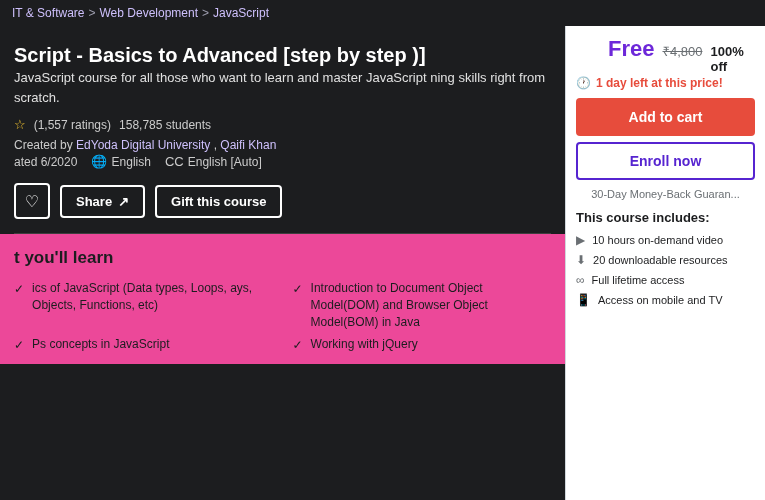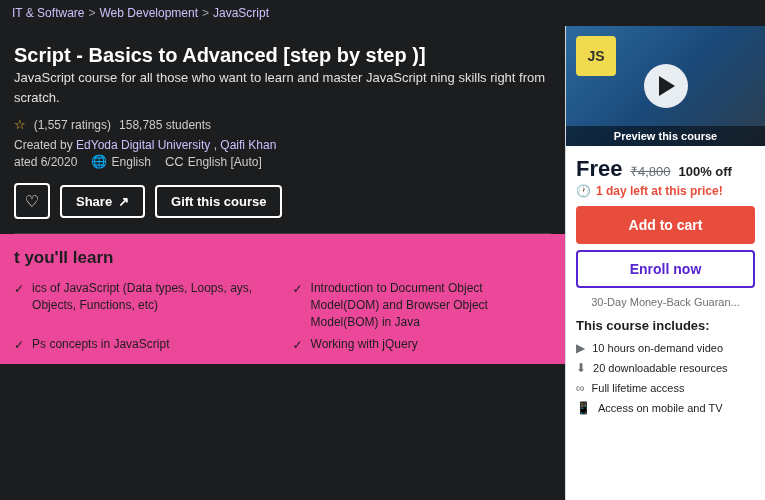--- a/index.html
+++ b/index.html
@@ -240,21 +240,22 @@
     }
     .price-row {
       display: flex;
       align-items: baseline;
       gap: 8px;
       margin-bottom: 2px;
     }
     .price-free {
       font-size: 22px;
       font-weight: 700;
-      color: #0f172a;
+      color: #6d28d9;
+      margin-left: 32px;
     }
     .price-original {
       font-size: 13px;
       color: #6a6f73;
       text-decoration: line-through;
     }
     .price-discount {
       font-size: 13px;
       color: #1c1d1f;
       font-weight: 600;
@@ -406,29 +407,20 @@
         <div class="learn-item">
           <span class="check-icon">✓</span>
           <span>Working with jQuery</span>
         </div>
       </div>
     </div>
   </div>
 
   <div class="right-panel">
 
-    <div class="preview-thumb">
-      <div class="js-badge">
-        <span>JS</span>
-      </div>
-      <div class="play-btn">
-        <div class="play-triangle"></div>
-      </div>
-      <div class="preview-label">Preview this course</div>
-    </div>
 
     <div class="pricing-area">
       <div class="price-row">
         <span class="price-free">Free</span>
         <span class="price-original">₹4,800</span>
         <span class="price-discount">100% off</span>
       </div>
 
       <div class="urgency-row">
         <span class="clock-icon">🕐</span>

